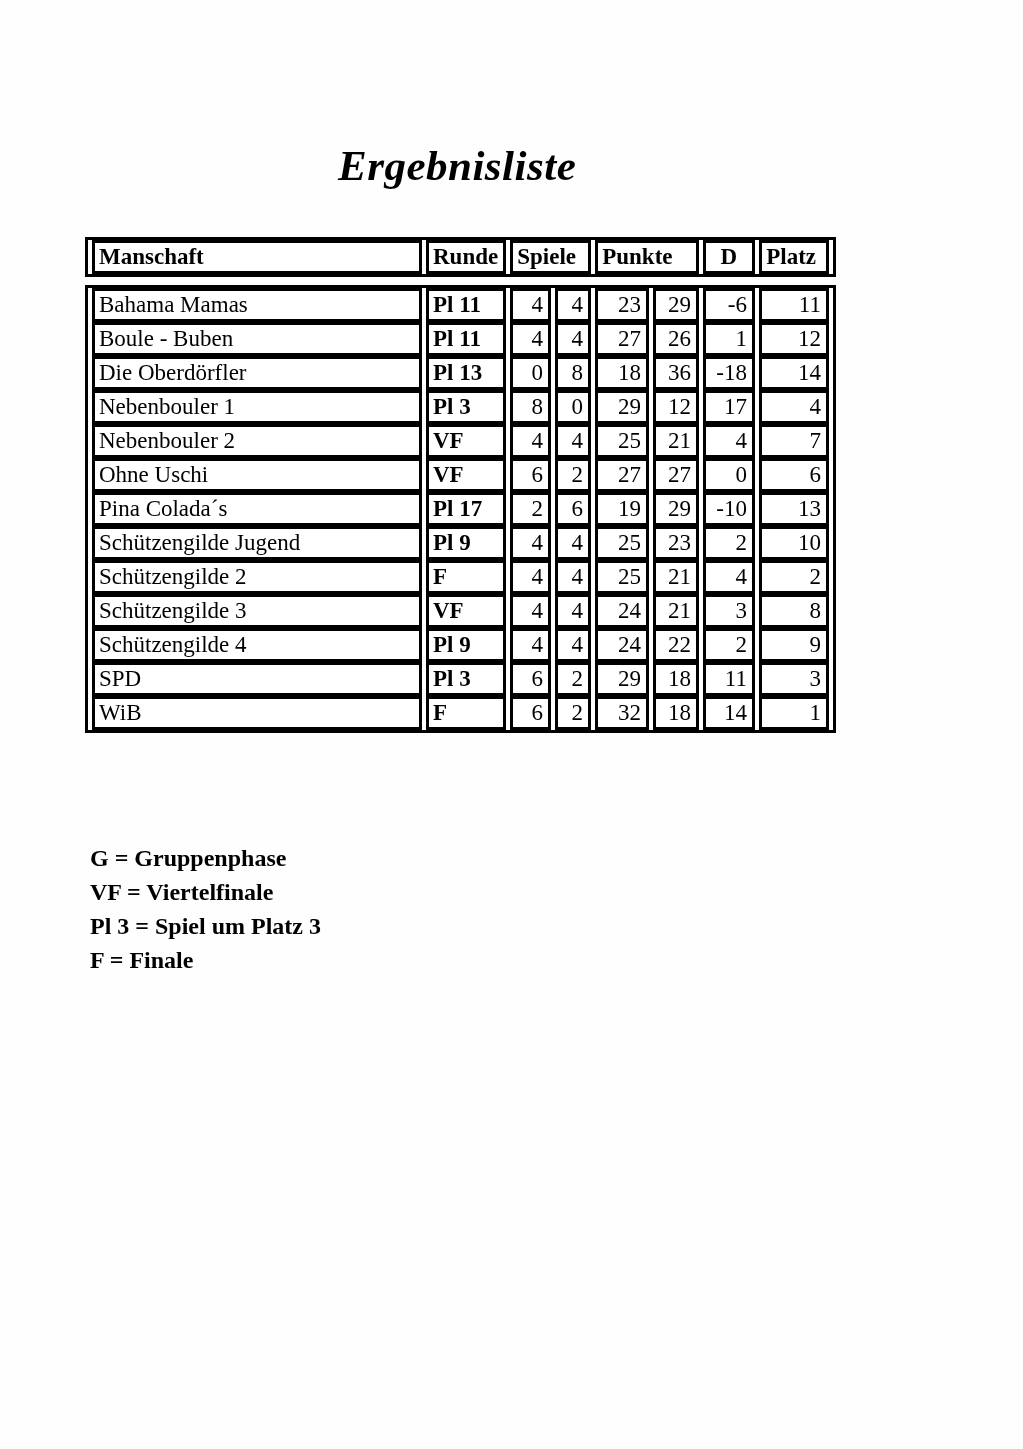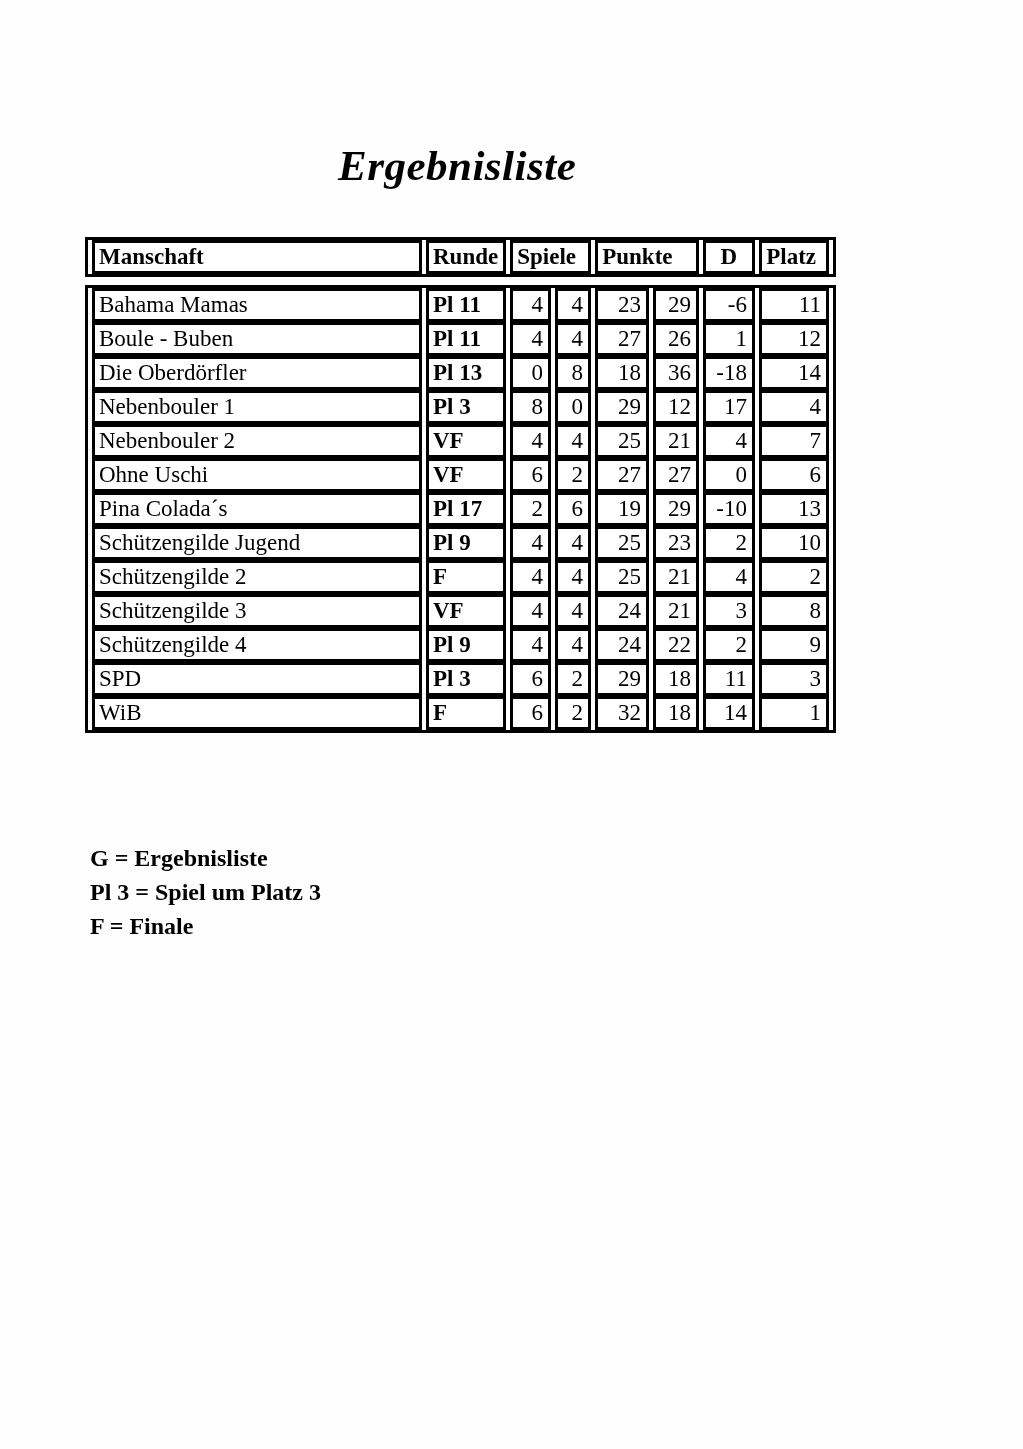--- a/index.html
+++ b/index.html
@@ -240,18 +240,19 @@
         <td class="num">32</td>
         <td class="num">18</td>
         <td class="num">14</td>
         <td class="num">1</td>
       </tr>
     </tbody>
       </table>
   </div>
 
   <div class="legend">
-    <div class="legend-line">G = Ergebnisliste</div>
+    <div class="legend-line">G = Gruppenphase</div>
+    <div class="legend-line">VF = Viertelfinale</div>
     <div class="legend-line">Pl 3 = Spiel um Platz 3</div>
     <div class="legend-line">F = Finale</div>
   </div>
 
 </div>
 
 </body></html>

